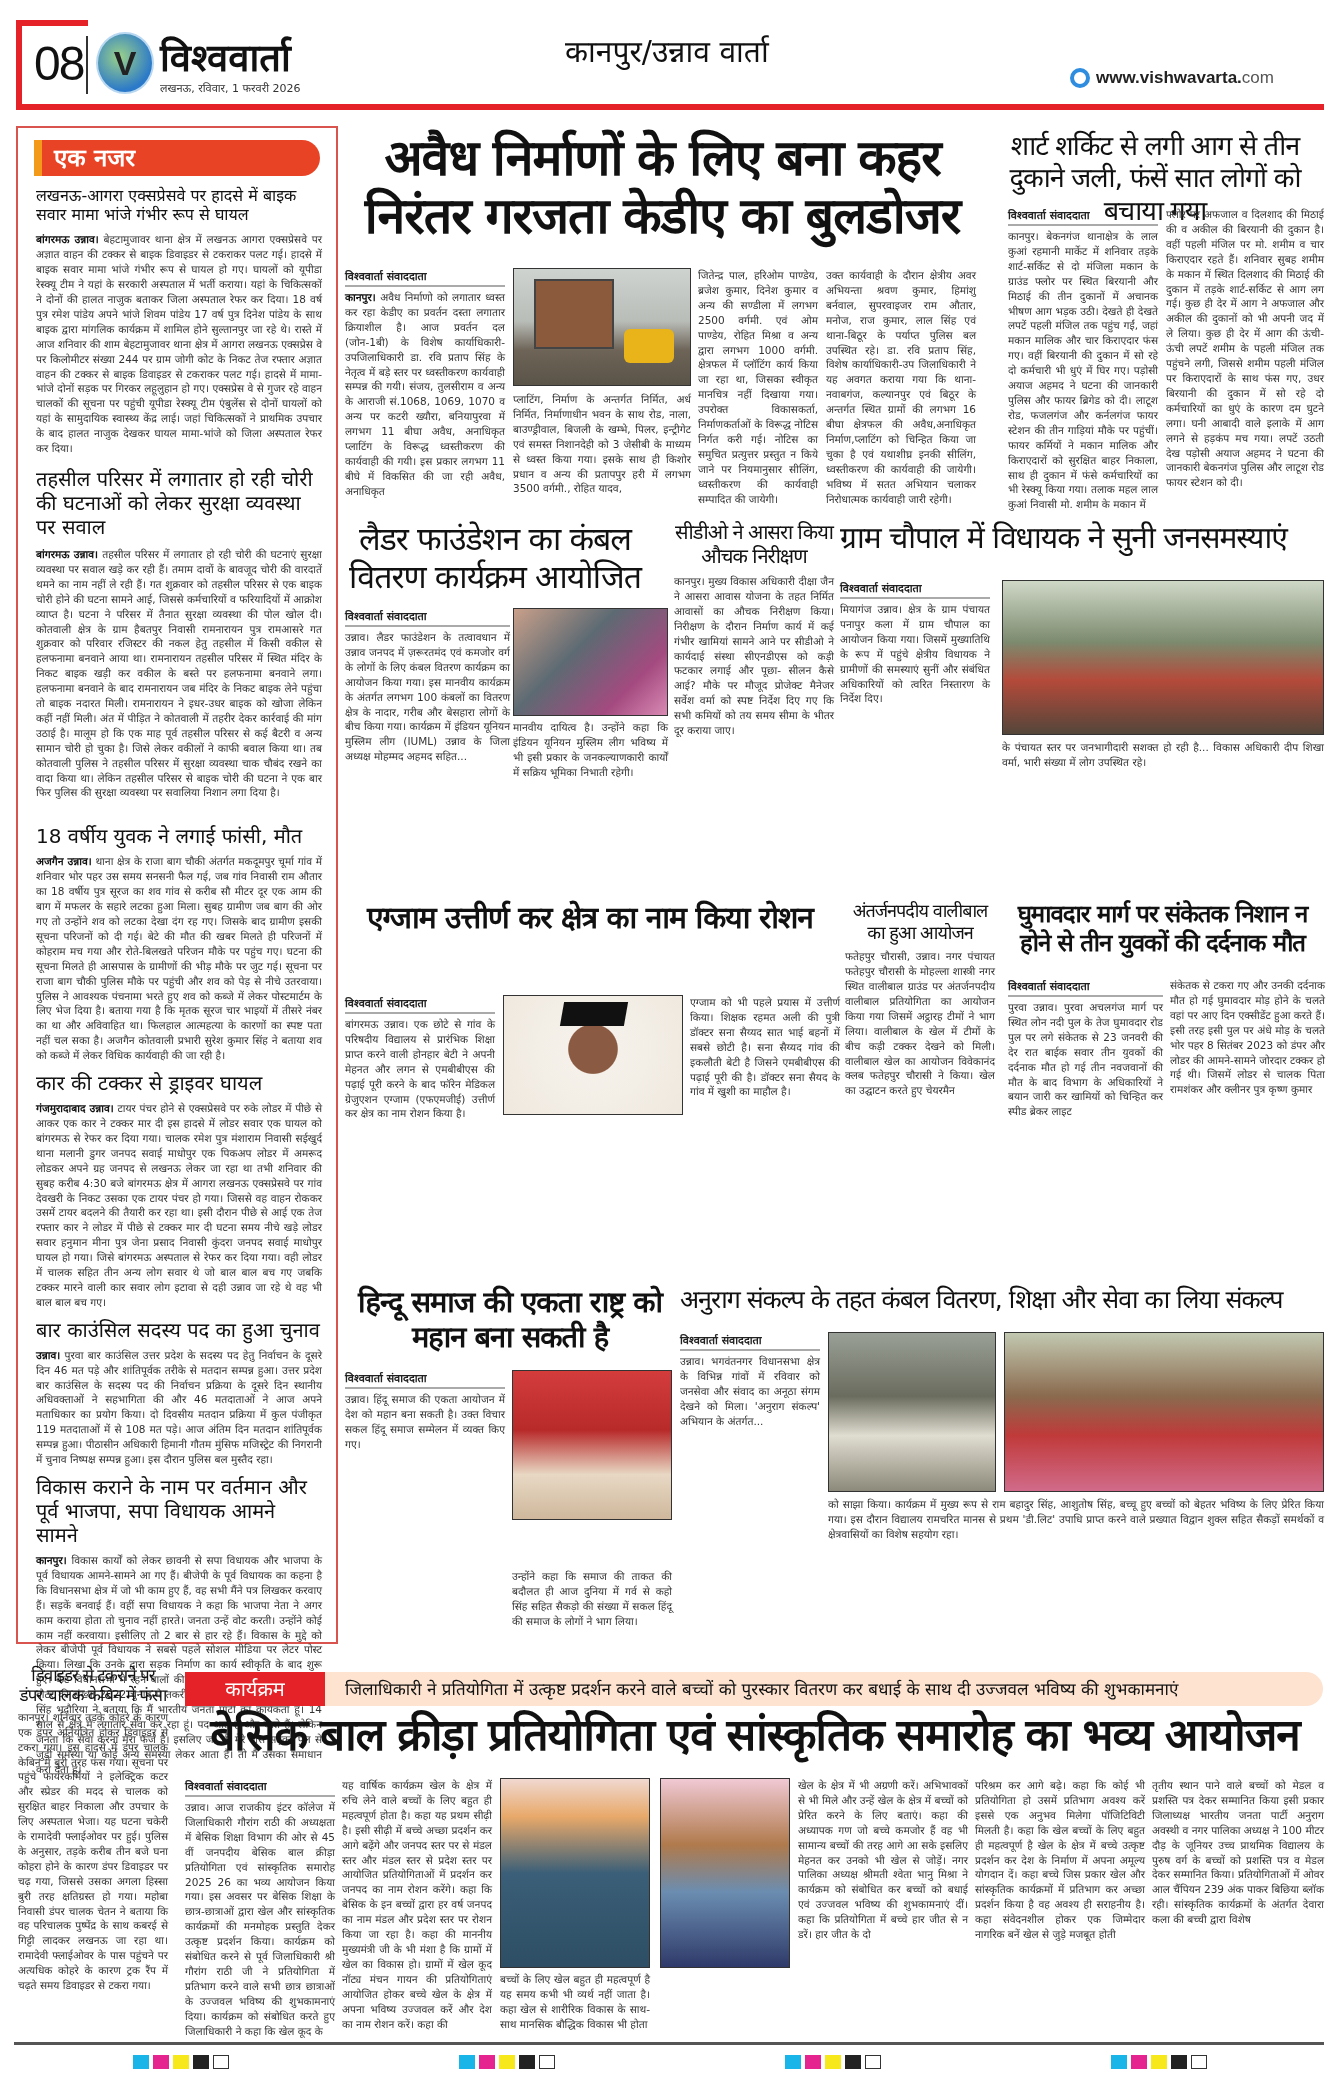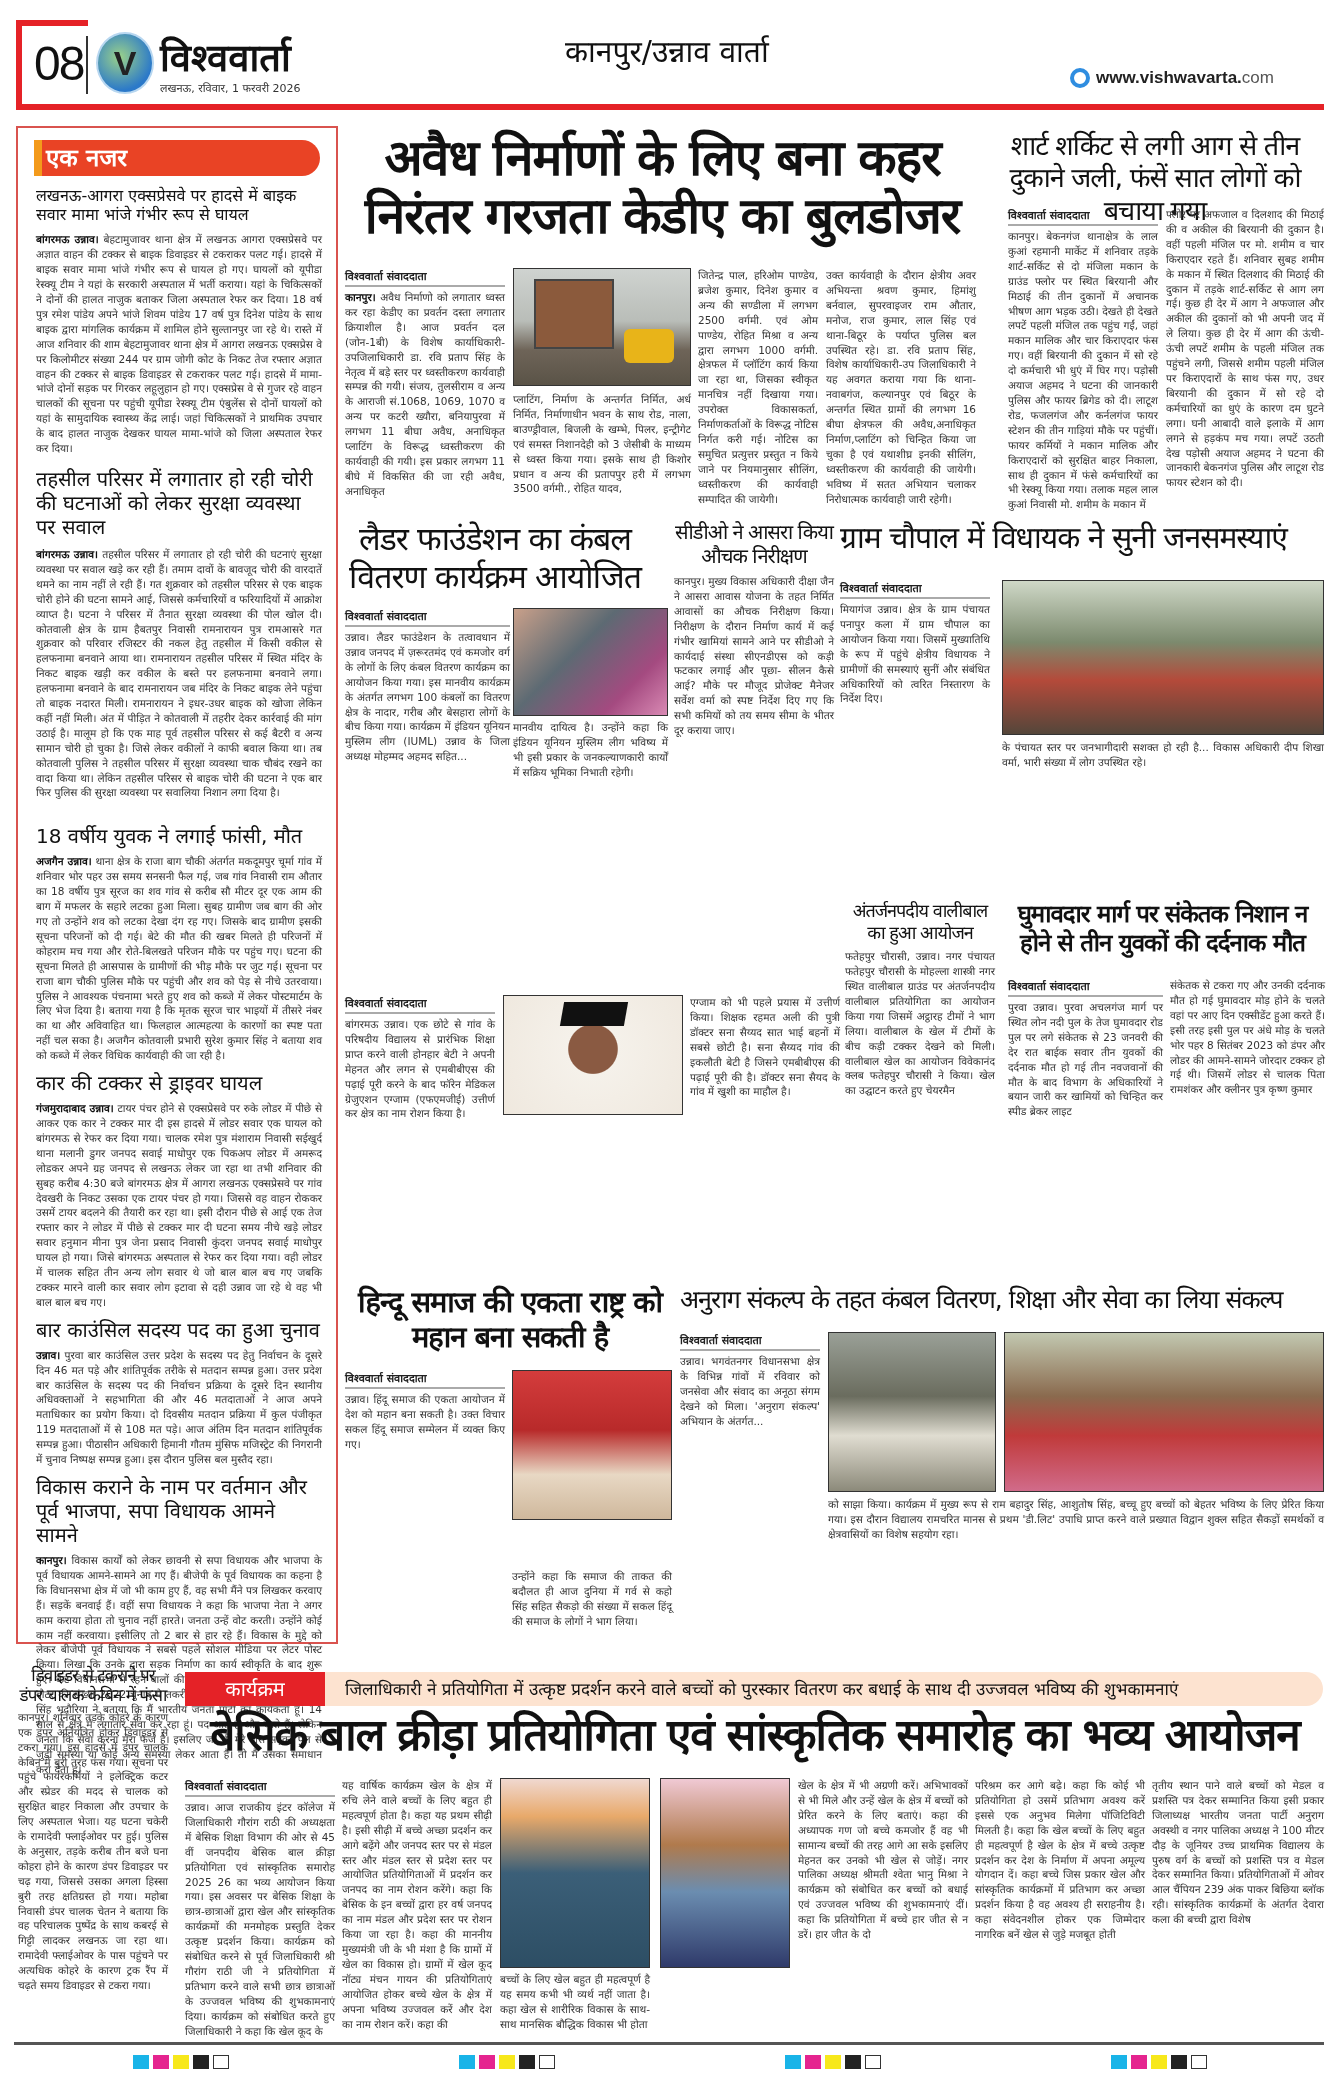--- a/index.html
+++ b/index.html
@@ -10,21 +10,21 @@
 .pageno{left:34px;top:36px;font-size:48px;font-family:"Liberation Sans",sans-serif;color:#111;letter-spacing:-2px}
 .vsep{left:86px;top:36px;width:2px;height:58px;background:#333}
 .logo{left:96px;top:32px;width:58px;height:62px;border-radius:50%;background:radial-gradient(circle at 40% 40%,#9bd28a,#2b79c9 70%);border:2px solid #b8d7f0;display:flex;align-items:center;justify-content:center;font:bold 34px "Liberation Sans",sans-serif;color:#222}
 .mast{left:160px;top:30px;font-size:38px;font-weight:bold;font-family:"DejaVu Serif",serif;color:#111}
 .dateline{left:160px;top:80px;font-size:11px;color:#333}
 .section{left:565px;top:30px;font-size:30px;color:#111}
 .web{left:1070px;top:68px;font:bold 17px "Liberation Sans",sans-serif;color:#222;display:flex;align-items:center;gap:6px}
 .web .dom{color:#555;font-weight:normal}
 .ie{width:20px;height:20px;border-radius:50%;border:4px solid #2f8de0;color:#2f8de0;font-size:0}
 .box{border:2px solid #d9534f;border-top-color:#d9534f}
-.eknazar{left:34px;top:140px;width:286px;height:36px;background:#e94325;border-radius:0 18px 18px 0;border-left:8px solid #f39a1b;color:#fff;font-size:24px;font-weight:bold;padding-left:4px;line-height:36px}
+.eknazar{left:34px;top:140px;width:286px;height:36px;background:#e94325;border-radius:0 18px 18px 0;border-left:8px solid #f39a1b;color:#fff;font-size:24px;font-weight:bold;padding-left:12px;line-height:36px}
 .h-side{font-size:20px;color:#111;line-height:1.2}
 .body{font-size:10.5px;line-height:1.42;color:#333;text-align:justify}
 .body b{color:#111}
 .big-head{font-size:50px;font-weight:bold;color:#111;text-align:center;line-height:1.15;font-family:"DejaVu Sans Condensed","DejaVu Sans",sans-serif;letter-spacing:-1px}
 .mid-head{font-size:32px;color:#111;text-align:center;line-height:1.2;letter-spacing:-1px}
 .byline{font-size:11px;font-weight:bold;color:#222;border-bottom:2px solid #aaa;padding-bottom:2px;margin-bottom:3px}
 .photo{background:#8a8f86;border:1px solid #333;overflow:hidden}
 .karya{left:185px;top:1672px;width:140px;height:34px;background:#e52227;color:#fff;font-size:20px;text-align:center;line-height:34px}
 .karya-strip{left:325px;top:1672px;width:998px;height:34px;background:#fde3d0;border-radius:0 17px 17px 0;font-size:17px;line-height:34px;padding-left:20px;color:#111}
 .cmyk{display:flex;gap:4px;align-items:center}
@@ -120,20 +120,21 @@
   <div class="mid-head" style="font-size:30px;text-align:left">ग्राम चौपाल में विधायक ने सुनी जनसमस्याएं</div>
 </div>
 <div class="abs" style="left:840px;top:580px;width:150px">
   <div class="byline">विश्ववार्ता संवाददाता</div>
   <p class="body">मियागंज उन्नाव। क्षेत्र के ग्राम पंचायत पनापुर कला में ग्राम चौपाल का आयोजन किया गया। जिसमें मुख्यातिथि के रूप में पहुंचे क्षेत्रीय विधायक ने ग्रामीणों की समस्याएं सुनीं और संबंधित अधिकारियों को त्वरित निस्तारण के निर्देश दिए।</p>
 </div>
 <div class="abs photo" style="left:1002px;top:580px;width:322px;height:155px;background:linear-gradient(180deg,#cfd8c7 0%,#7c8a6e 40%,#b44a3a 65%,#54463a 100%)"></div>
 <div class="abs body" style="left:1002px;top:740px;width:322px">के पंचायत स्तर पर जनभागीदारी सशक्त हो रही है... विकास अधिकारी दीप शिखा वर्मा, भारी संख्या में लोग उपस्थित रहे।</div>
 
 <div class="abs" style="left:345px;top:900px;width:490px">
+  <div class="mid-head" style="font-size:30px;font-weight:bold">एग्जाम उत्तीर्ण कर क्षेत्र का नाम किया रोशन</div>
 </div>
 <div class="abs" style="left:345px;top:995px;width:150px">
   <div class="byline">विश्ववार्ता संवाददाता</div>
   <p class="body">बांगरमऊ उन्नाव। एक छोटे से गांव के परिषदीय विद्यालय से प्रारंभिक शिक्षा प्राप्त करने वाली होनहार बेटी ने अपनी मेहनत और लगन से एमबीबीएस की पढ़ाई पूरी करने के बाद फॉरेन मेडिकल ग्रेजुएशन एग्जाम (एफएमजीई) उत्तीर्ण कर क्षेत्र का नाम रोशन किया है।</p>
 </div>
 <div class="abs photo" style="left:503px;top:995px;width:180px;height:120px;background:radial-gradient(circle at 50% 45%,#8a5a42 0,#8a5a42 22%,#f5f1ea 23%,#efe8de 100%)">
   <div style="position:absolute;left:58px;top:6px;width:64px;height:24px;background:#111;transform:skewX(-10deg)"></div>
 </div>
 <div class="abs body" style="left:690px;top:995px;width:150px">एग्जाम को भी पहले प्रयास में उत्तीर्ण किया। शिक्षक रहमत अली की पुत्री डॉक्टर सना सैय्यद सात भाई बहनों में सबसे छोटी है। सना सैय्यद गांव की इकलौती बेटी है जिसने एमबीबीएस की पढ़ाई पूरी की है। डॉक्टर सना सैयद के गांव में खुशी का माहौल है।</div>
 

